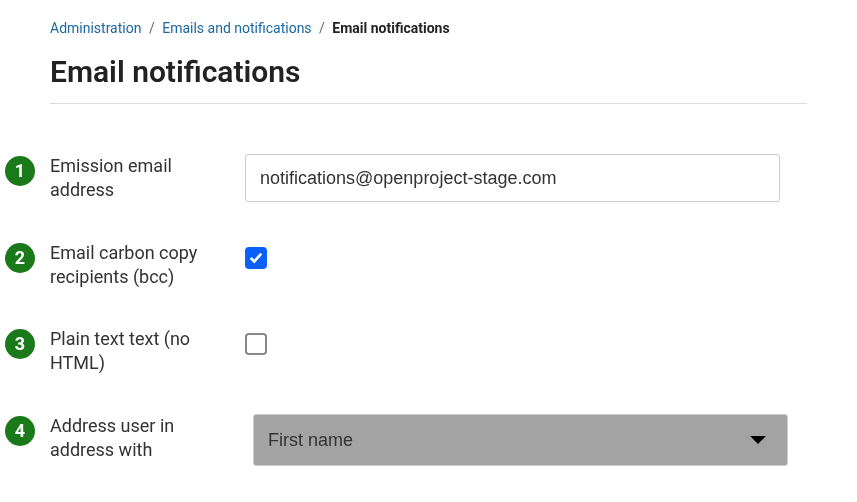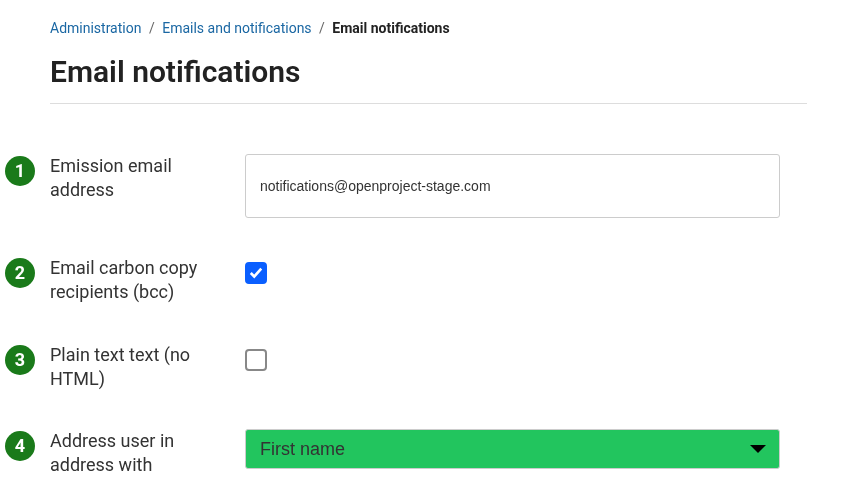--- a/index.html
+++ b/index.html
@@ -72,45 +72,46 @@
     line-height: 1.35;
   }
   .form-control-wrap {
     flex: 1;
     display: flex;
     align-items: center;
   }
   input[type="text"].text-input {
     width: 100%;
     max-width: 535px;
-    height: 64px;
+    height: 48px;
     padding: 6px 14px;
-    font-size: 14px;
+    font-size: 18px;
     border: 1px solid #ccc;
     border-radius: 3px;
     color: #333;
     outline: none;
   }
   .select-wrap {
     position: relative;
     width: 100%;
     max-width: 535px;
   }
   .select-wrap select {
     width: 100%;
-    height: 40px;
+    height: 52px;
     padding: 6px 40px 6px 14px;
     font-size: 18px;
     border: 1px solid #ccc;
     border-radius: 3px;
-    background: #22c55e;
+    background: #a3a3a3;
     color: #333;
     appearance: none;
     -webkit-appearance: none;
     outline: none;
+    margin-left: 8px;
   }
   .select-caret {
     position: absolute;
     right: 14px;
     top: 50%;
     transform: translateY(-50%);
     pointer-events: none;
     width: 0;
     height: 0;
     border-left: 8px solid transparent;

